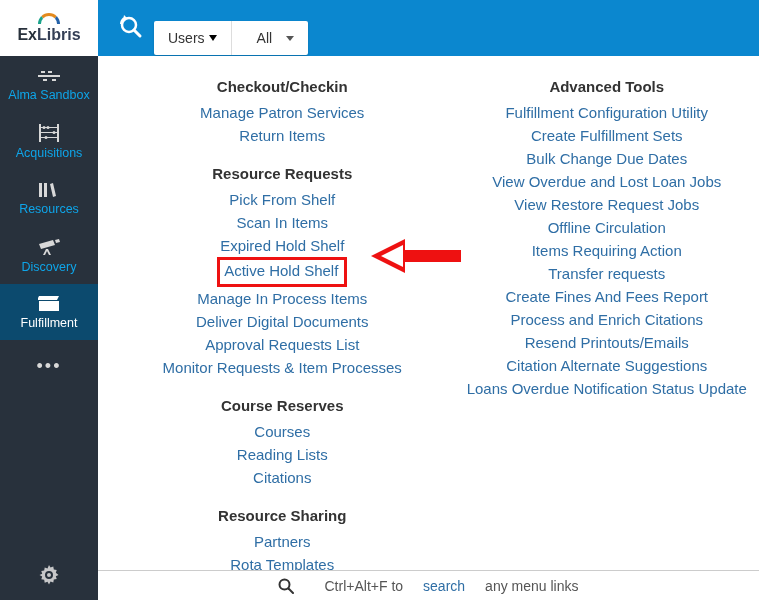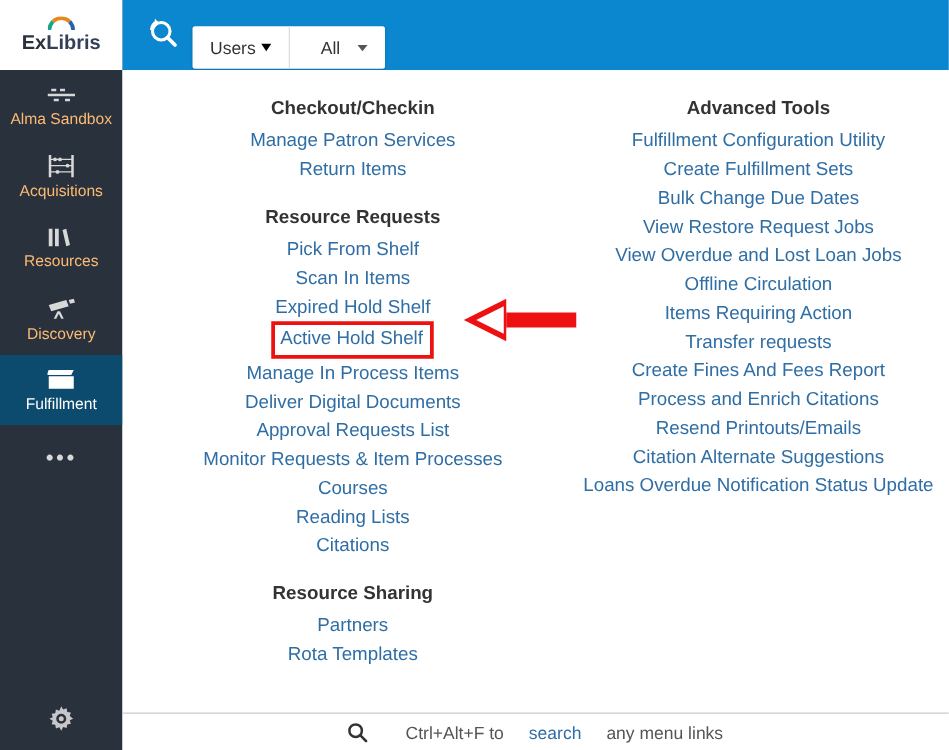--- a/index.html
+++ b/index.html
@@ -16,21 +16,21 @@
   .logo-text { font-size: 16px; font-weight: 600; color: #28313c; }
   .logo-text .libris { color: #343f55; }
   .logo-arc {
     width: 22px; height: 11px; border-top-left-radius: 22px; border-top-right-radius: 22px;
     border-top: 3px solid #e48a1d; border-left: 3px solid #1aa38b; border-right: 3px solid #2562a9;
     margin: 0 auto 2px auto;
   }
   .nav-items { width: 100%; }
   .nav-item {
     width: 100%; padding: 12px 4px 10px 4px; text-align: center; cursor: pointer;
-    color: #fdba74; font-size: 12.5px;
+    color: #0ea5e9; font-size: 12.5px;
   }
   .nav-item .nav-icon { display:block; margin: 0 auto 4px auto; }
   .nav-item.active { background: #0c4a6e; color: #fff; }
   .nav-more { color:#d8d8d8; font-size:18px; letter-spacing:2px; text-align:center; padding:16px 0; cursor:pointer;}
   .nav-gear { position:absolute; bottom:12px; left:0; width:100%; text-align:center; color:#d8d8d8; cursor:pointer; }
 
   
   .topbar {
     position: absolute; top: 0; left: 98px; right: 0; height: 56px;
     background: #0b87cf;
@@ -176,34 +176,35 @@
       <a class="menu-link">Return Items</a>
       <div class="section-heading">Resource Requests</div>
       <a class="menu-link">Pick From Shelf</a>
       <a class="menu-link">Scan In Items</a>
       <a class="menu-link">Expired Hold Shelf</a>
       <a class="menu-link"><span class="highlight-box">Active Hold Shelf</span></a>
       <a class="menu-link">Manage In Process Items</a>
       <a class="menu-link">Deliver Digital Documents</a>
       <a class="menu-link">Approval Requests List</a>
       <a class="menu-link">Monitor Requests &amp; Item Processes</a>
+      <div class="section-heading">Course Reserves</div>
       <a class="menu-link">Courses</a>
       <a class="menu-link">Reading Lists</a>
       <a class="menu-link">Citations</a>
       <div class="section-heading">Resource Sharing</div>
       <a class="menu-link">Partners</a>
       <a class="menu-link">Rota Templates</a>
     </div>
   <div class="col" id="col-right">
       <div class="section-heading">Advanced Tools</div>
       <a class="menu-link">Fulfillment Configuration Utility</a>
       <a class="menu-link">Create Fulfillment Sets</a>
       <a class="menu-link">Bulk Change Due Dates</a>
+      <a class="menu-link">View Overdue and Lost Loan Jobs</a>
       <a class="menu-link">View Restore Request Jobs</a>
-      <a class="menu-link">View Overdue and Lost Loan Jobs</a>
       <a class="menu-link">Offline Circulation</a>
       <a class="menu-link">Items Requiring Action</a>
       <a class="menu-link">Transfer requests</a>
       <a class="menu-link">Create Fines And Fees Report</a>
       <a class="menu-link">Process and Enrich Citations</a>
       <a class="menu-link">Resend Printouts/Emails</a>
       <a class="menu-link">Citation Alternate Suggestions</a>
       <a class="menu-link">Loans Overdue Notification Status Update</a>
     </div>
 

